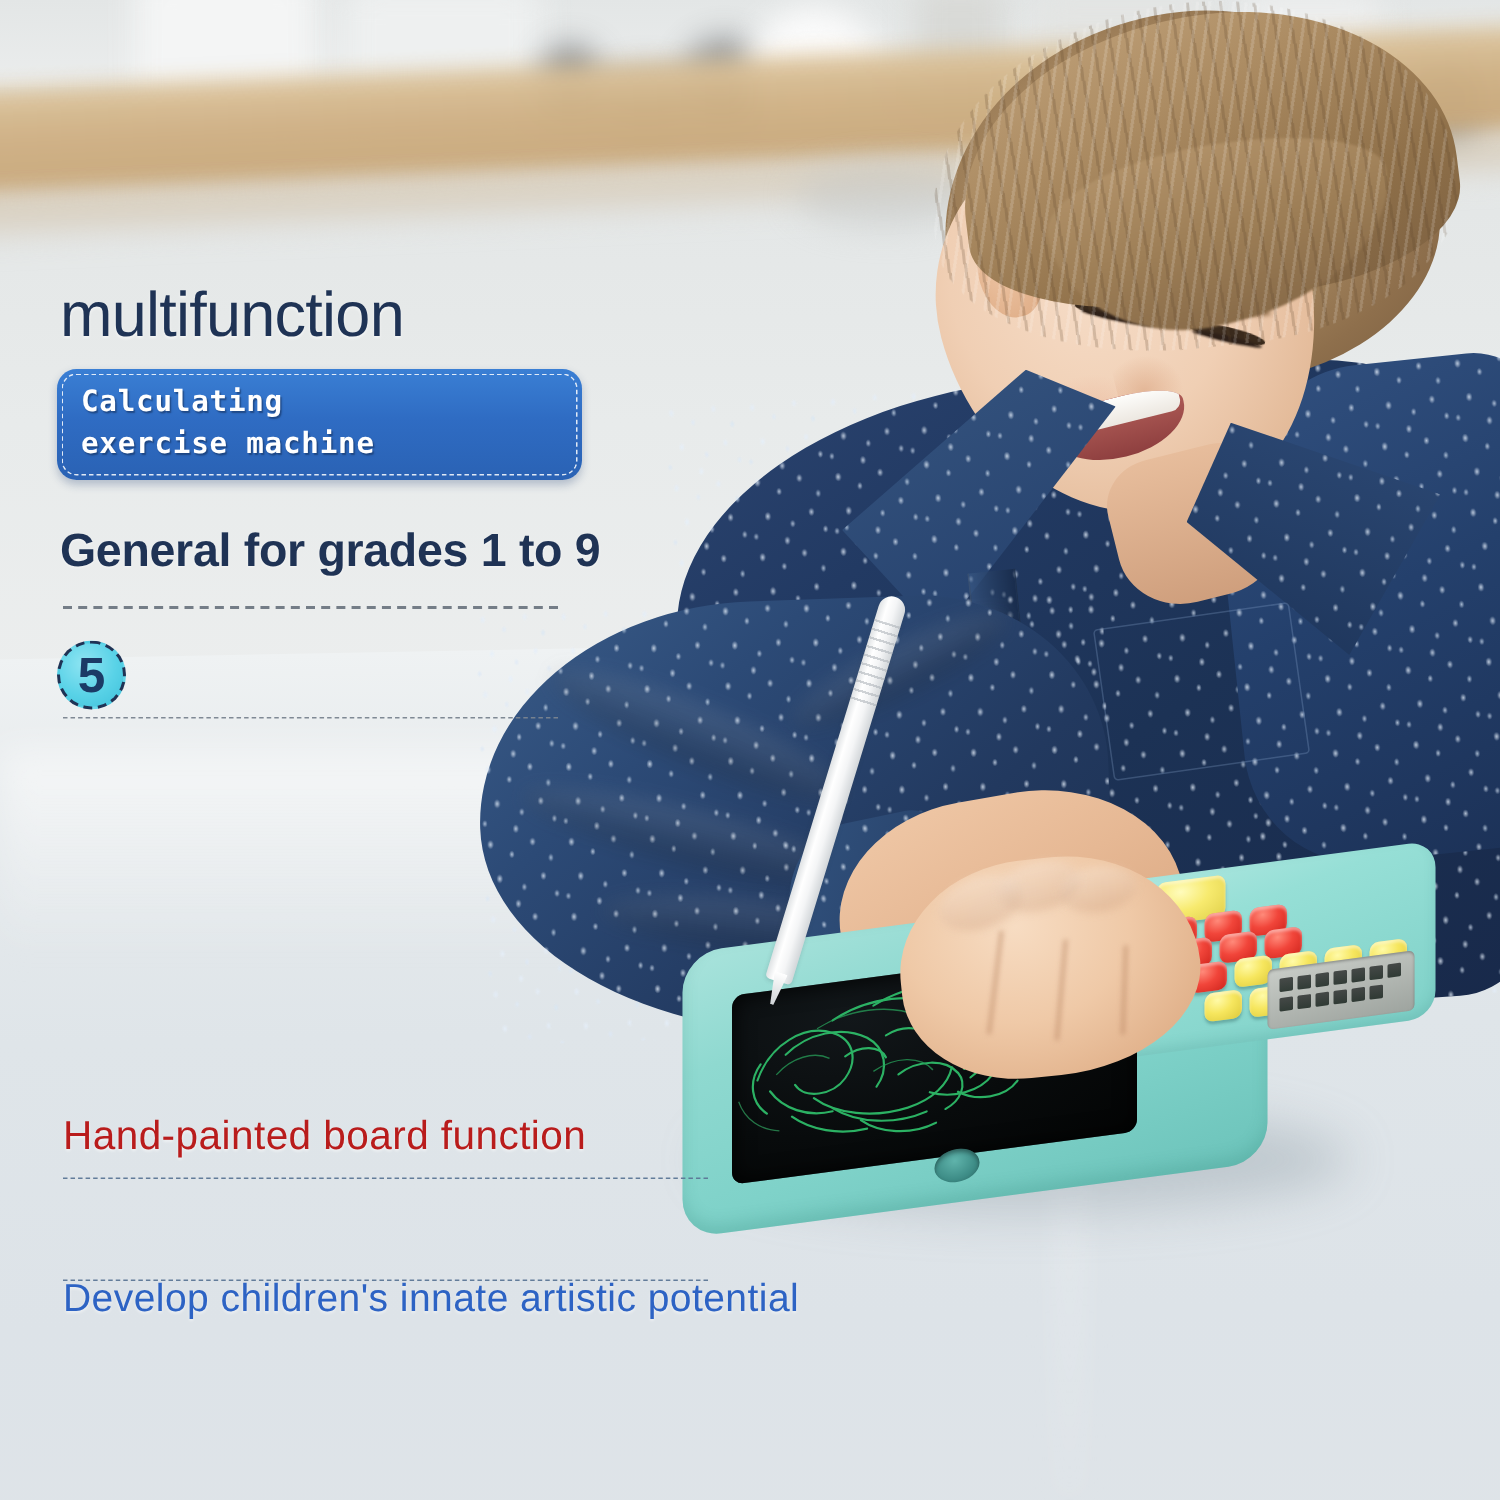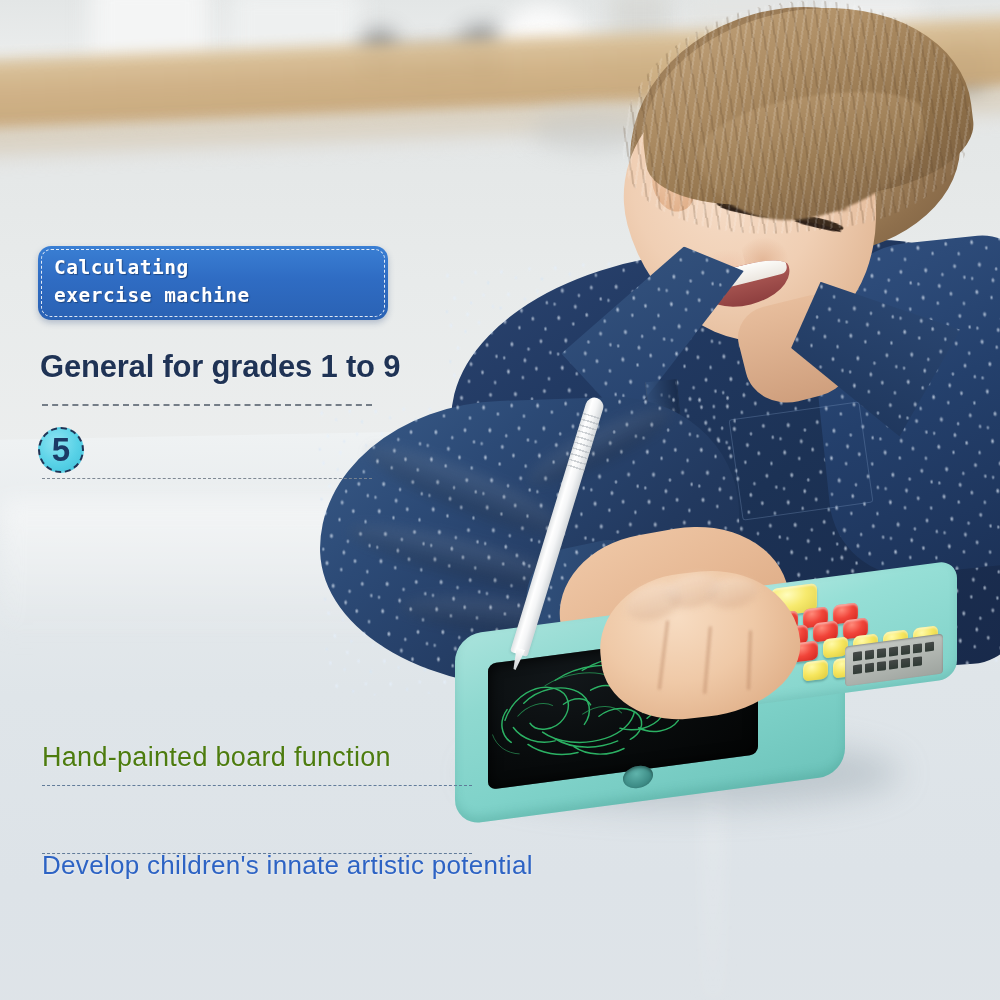--- a/index.html
+++ b/index.html
@@ -440,21 +440,21 @@
     font-size: 33px; font-weight: bold; color: #1b3a66; line-height: 1;
     margin-top: -2px;
   }
   .modes-text {
     position:absolute; left: 84px; top: 437px;
     font-size: 20px; color: #1f3355; font-weight: 500;
   }
 
   .h-hand {
     position:absolute; left: 42px; top: 742px;
-    font-size: 27px; color: #4d7c0f; letter-spacing: .3px;
+    font-size: 27px; color: #b91c1c; letter-spacing: .3px;
     text-shadow: 0 1px 2px rgba(255,255,255,.55);
     text-align: right;
   }
   .h-develop {
     position:absolute; left: 42px; top: 850px;
     font-size: 26px; color: #2d63c4; letter-spacing: .3px;
     text-shadow: 0 1px 2px rgba(255,255,255,.5);
   }
 </style>
 </head>
@@ -651,20 +651,21 @@
     <div class="finger-line fl3"></div>
 
     <div class="stylus">
       <div class="stylus-grip"></div>
       <div class="stylus-tip"></div>
     </div>
   </div>
 
   <div class="text-layer">
 
+    <div class="h-multifunction">multifunction</div>
 
     <div class="banner">
       <div class="banner-dash"></div>
       <div class="banner-text" style="top:36px">exercise machine</div>
       <div class="banner-text">Calculating</div>
     </div>
 
     <div class="h-general">General for grades 1 to 9</div>
 
     <div class="dash-rule" style="left:42px; top:404px; width:330px;"></div>

